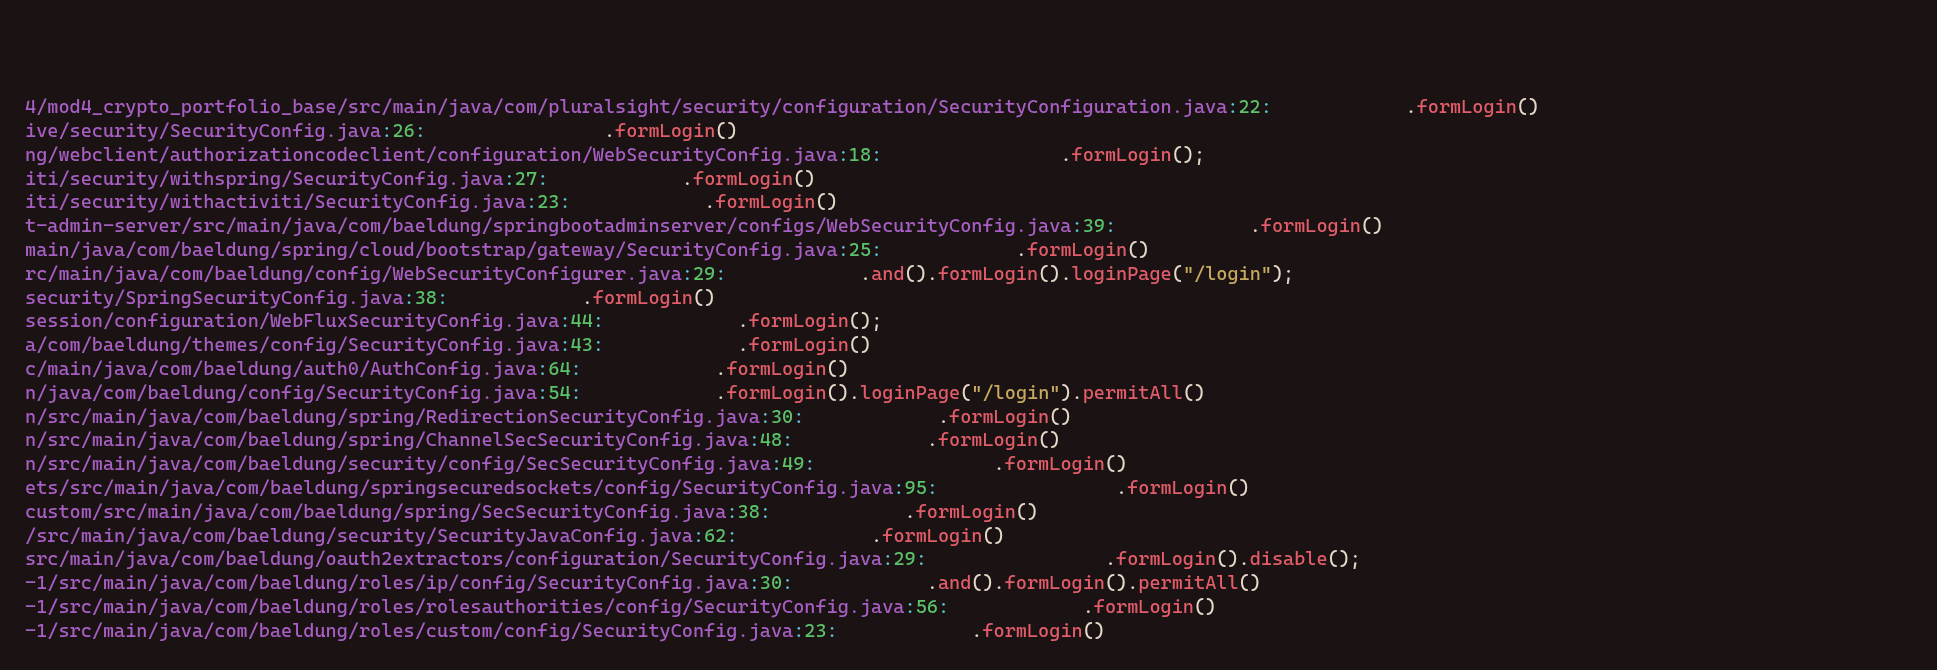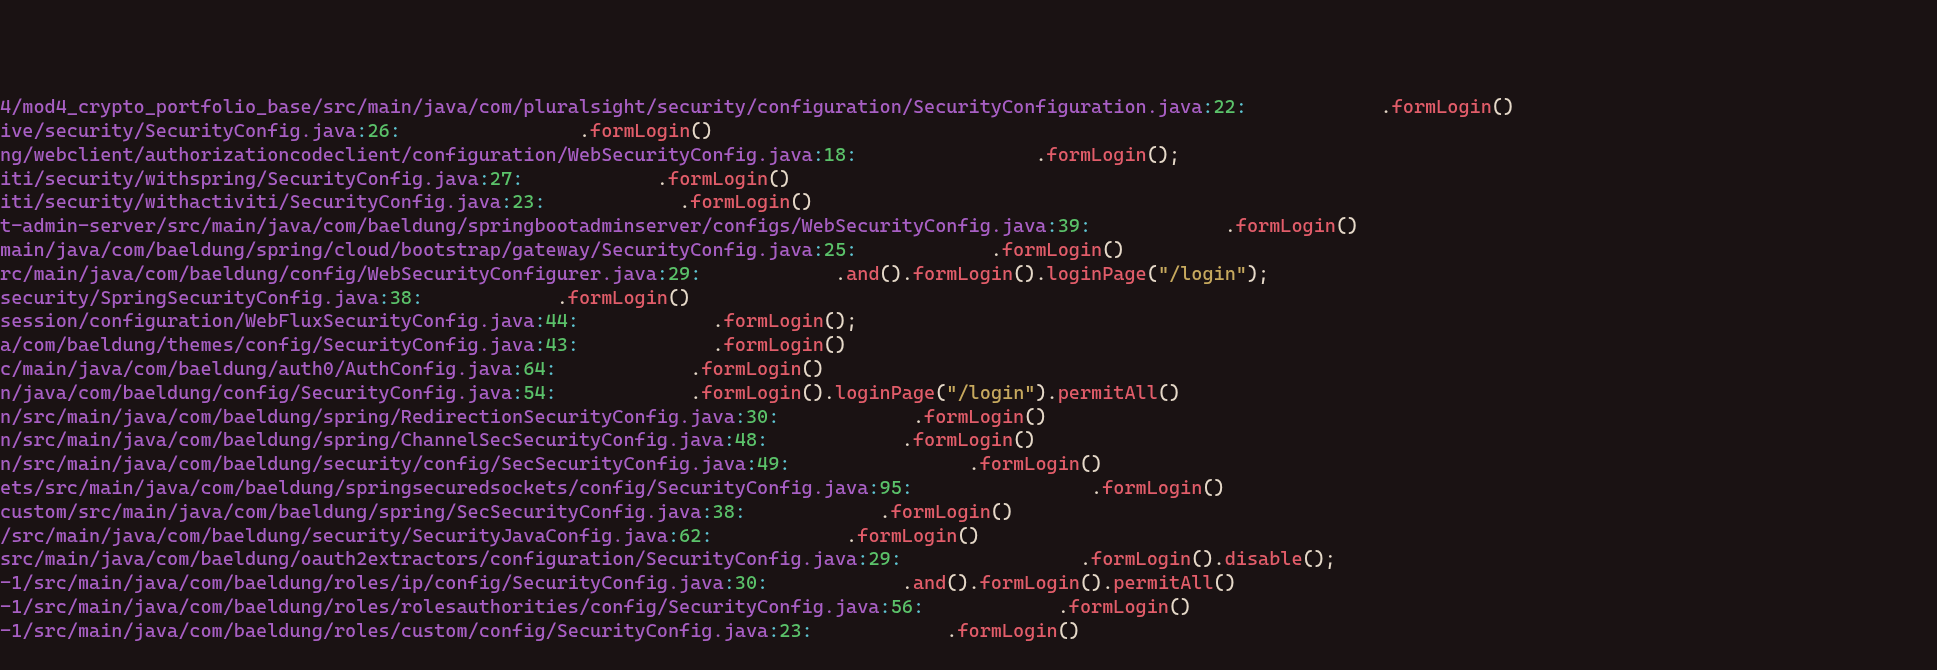--- a/index.html
+++ b/index.html
@@ -8,20 +8,21 @@
     background: #1a1213;
     font-family: "Cascadia Code", "Fira Code", "Consolas", monospace;
     font-size: 19px;
     line-height: 23.8px;
     color: #e6d9c9;
     overflow: hidden;
     white-space: pre;
   }
   .line {
     white-space: pre;
+    padding-left: 25px;
   }
   .path   { color: #a85fc4; }  
   .lineno { color: #5bc26a; }  
   .colon  { color: #5fc6d4; }  
   .code   { color: #e6d9c9; }  
   .method { color: #e25d6a; }  
   .string { color: #c7a95e; }  
 </style>
 </head>
 <body>

